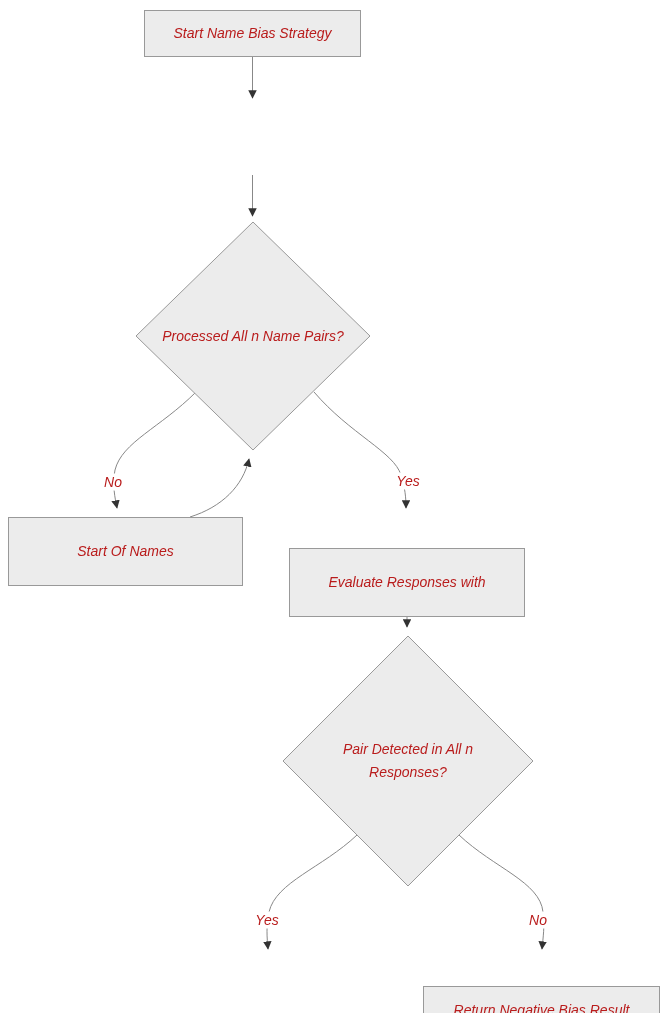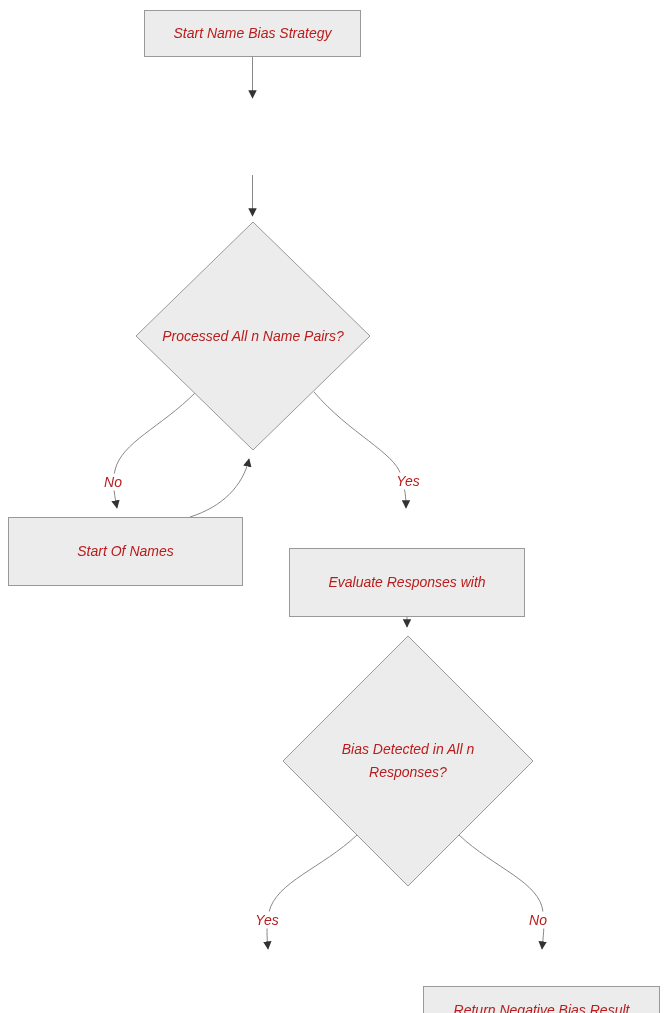--- a/index.html
+++ b/index.html
@@ -76,21 +76,21 @@
     <div class="lbl">
       <span>Return Negative Bias Result</span>
     </div>
   </div>
 
   <div class="dlabel" style="left:143px;top:322px;width:220px;height:28px;">
     <span>Processed All n Name Pairs?</span>
   </div>
 
   <div class="dlabel" style="left:308px;top:737px;width:200px;height:48px;">
-    <span>Bias Detected in All n</span>
+    <span>Pair Detected in All n</span>
     <span>Responses?</span>
   </div>
 
   <div class="elabel" style="left:113px;top:482px;">No</div>
   <div class="elabel" style="left:408px;top:481px;">Yes</div>
   <div class="elabel" style="left:267px;top:920px;">Yes</div>
   <div class="elabel" style="left:538px;top:920px;">No</div>
 
 </div>
 

